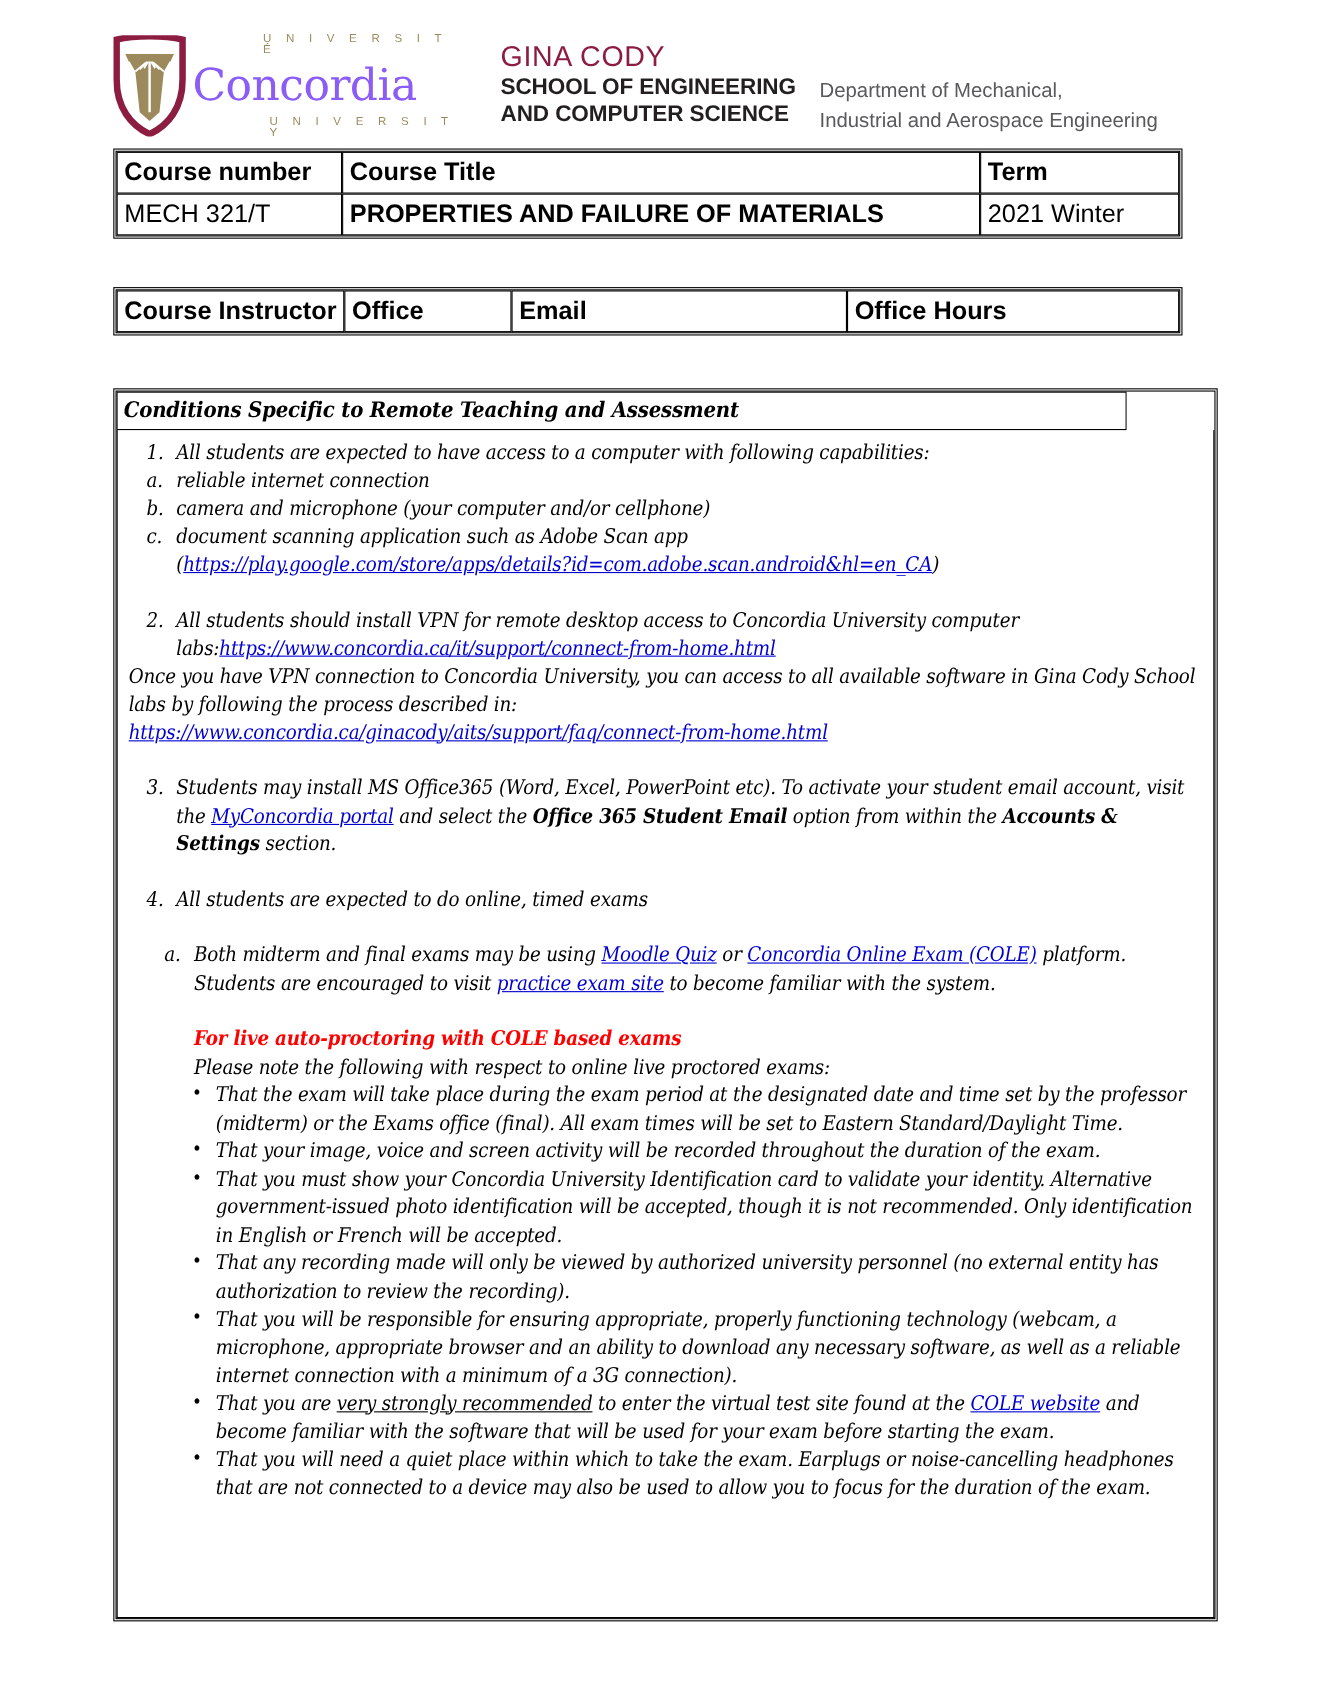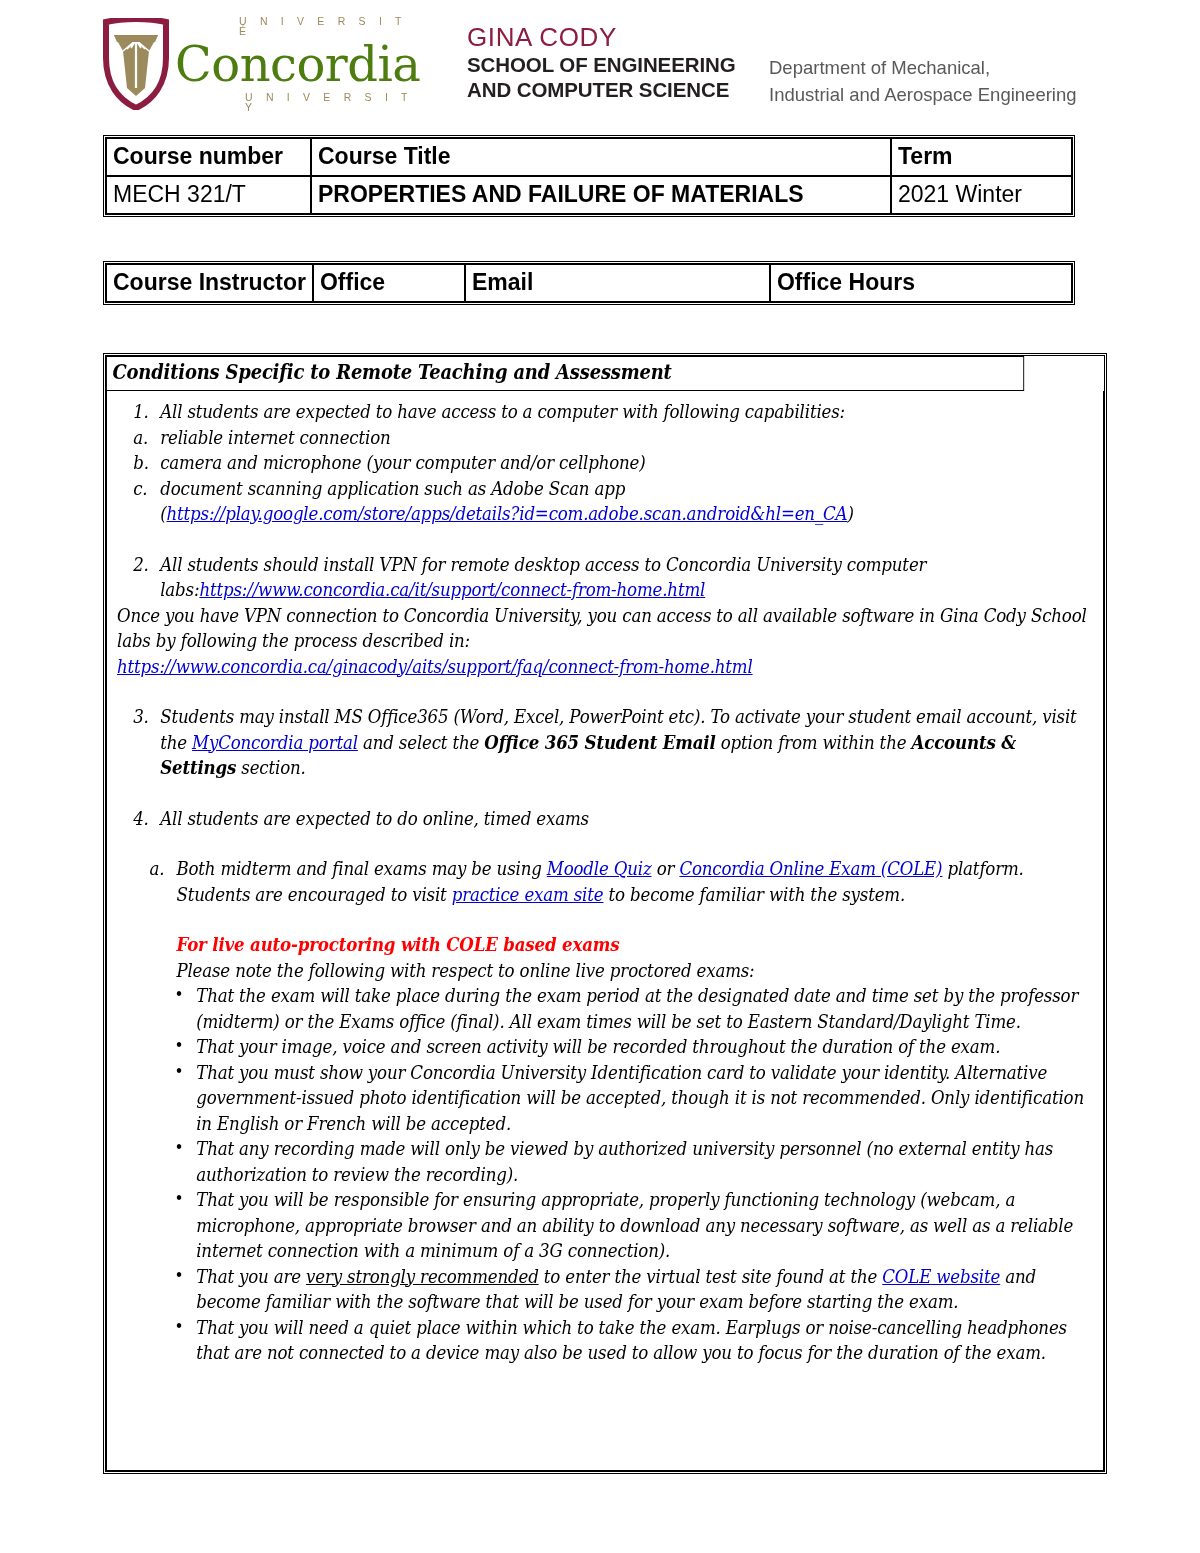--- a/index.html
+++ b/index.html
@@ -15,23 +15,22 @@
     font-family: "Liberation Serif", serif;
     color: #000;
     position: relative;
     overflow: hidden;
   }
 
   
   .header {
     display: flex;
     align-items: flex-start;
-    padding: 14px 0 0 103px;
+    padding: 28px 0 0 103px;
     height: 120px;
-    gap: 12px;
   }
   .concordia-logo {
     display: flex;
     align-items: center;
     width: 320px;
     flex: 0 0 320px;
     height: 100px;
   }
   .shield {
     width: 66px;
@@ -49,23 +48,23 @@
     font-family: "Liberation Sans", sans-serif;
     font-size: 10.5px;
     letter-spacing: 5.2px;
     color: #9c8a5c;
     font-weight: 400;
   }
   .wm-top { margin-bottom: 1px; padding-left: 64px; }
   .wm-bot { margin-top: 2px; padding-left: 70px; }
   .wm-main {
     font-family: "DejaVu Serif", serif;
-    font-size: 48px;
+    font-size: 40px;
     line-height: 52px;
-    color: #4d7c0f;
+    color: #8b5cf6;
     letter-spacing: -0.5px;
     font-weight: 400;
   }
 
   .gina {
     flex: 0 0 270px;
     padding-top: 8px;
     margin-left: 32px;
     font-family: Liberation Sans, sans-serif;
   }

